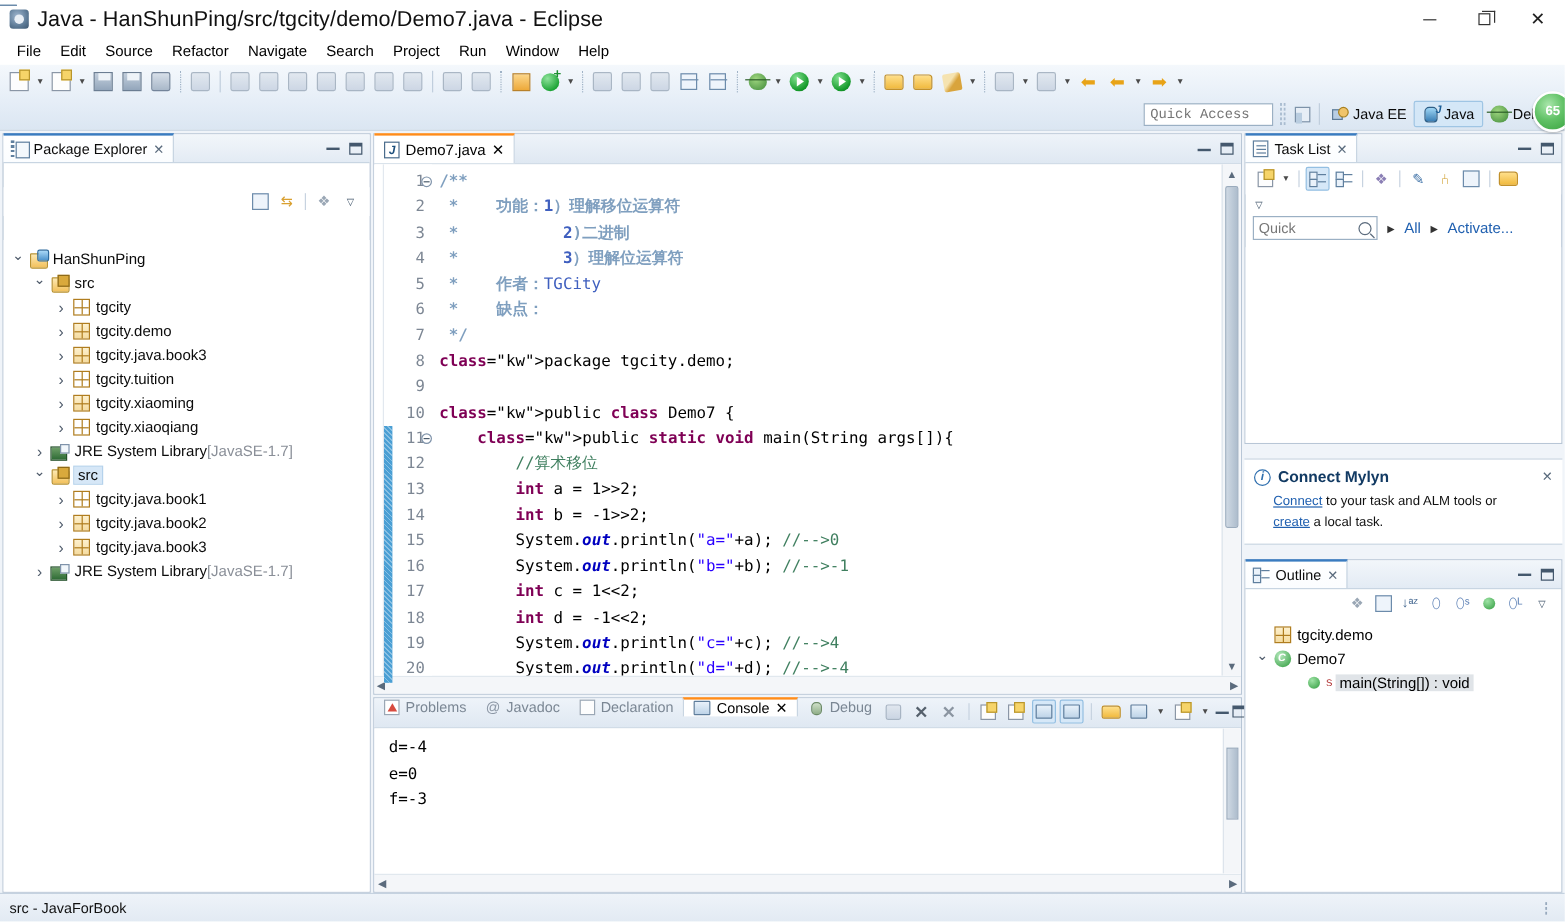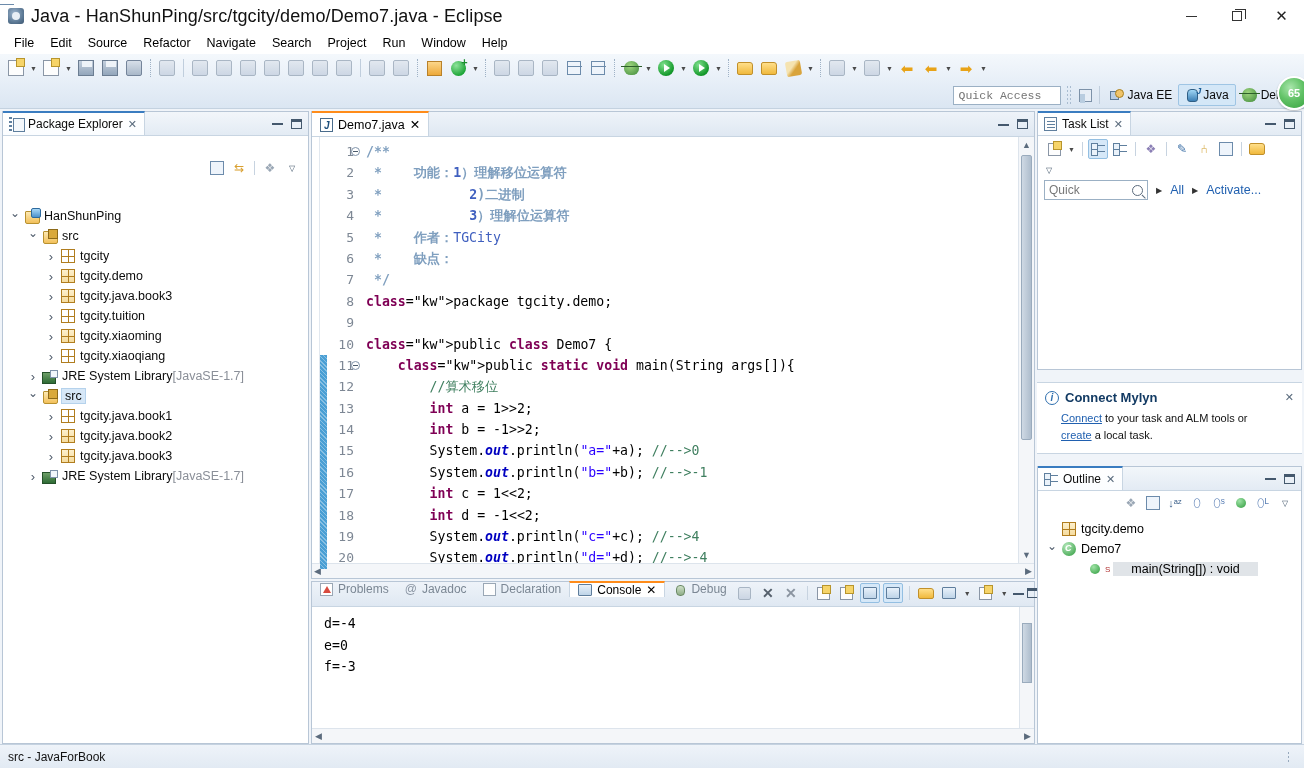--- a/index.html
+++ b/index.html
@@ -348,21 +348,21 @@
   .ic-outline { width:14px;height:13px; position:relative; }
   .ic-outline::before{content:"";position:absolute;left:0;top:0;width:5px;height:5px;border:1px solid #5f7f9e;background:#eaf2fa;}
   .ic-outline::after{content:"";position:absolute;left:0;bottom:0;width:5px;height:5px;border:1px solid #5f7f9e;background:#eaf2fa;}
   .ic-outline i{position:absolute;right:0;top:2px;width:7px;height:1px;background:#5f7f9e;
      box-shadow:0 6px 0 #5f7f9e;}
   .ic-task { width:13px;height:14px;background:#fdfdfd;border:1px solid #5f7f9e;position:relative; }
   .ic-task::after{content:"";position:absolute;left:2px;top:3px;width:8px;height:1px;background:#5f7f9e;
      box-shadow:0 3px 0 #5f7f9e, 0 6px 0 #5f7f9e;}
 
   .ol-row { display:flex; align-items:center; height:20px; padding-left:6px; font-size:12.5px; }
-  .ol-row.sel .ol-label { background:#e0e4e8; padding:0 18px; }
+  .ol-row.sel .ol-label { background:#e0e4e8; padding:0 3px; }
   .dot-green { width:10px;height:10px;border-radius:50%;
      background:radial-gradient(circle at 35% 30%, #9fe3a6, #2e9a3c); }
   .ic-class { width:14px;height:14px;border-radius:50%;
      background:radial-gradient(circle at 35% 30%,#b6e9bd,#2d9a3b); position:relative; }
   .ic-class::after{content:"C";position:absolute;left:3px;top:0;color:#fff;font-size:9px;font-weight:bold;line-height:13px;}
   .sup-s { color:#b03030; font-size:8px; vertical-align:super; margin-left:1px; }
 
   
   .statusbar {
     flex: 0 0 24px; display:flex; align-items:center;

